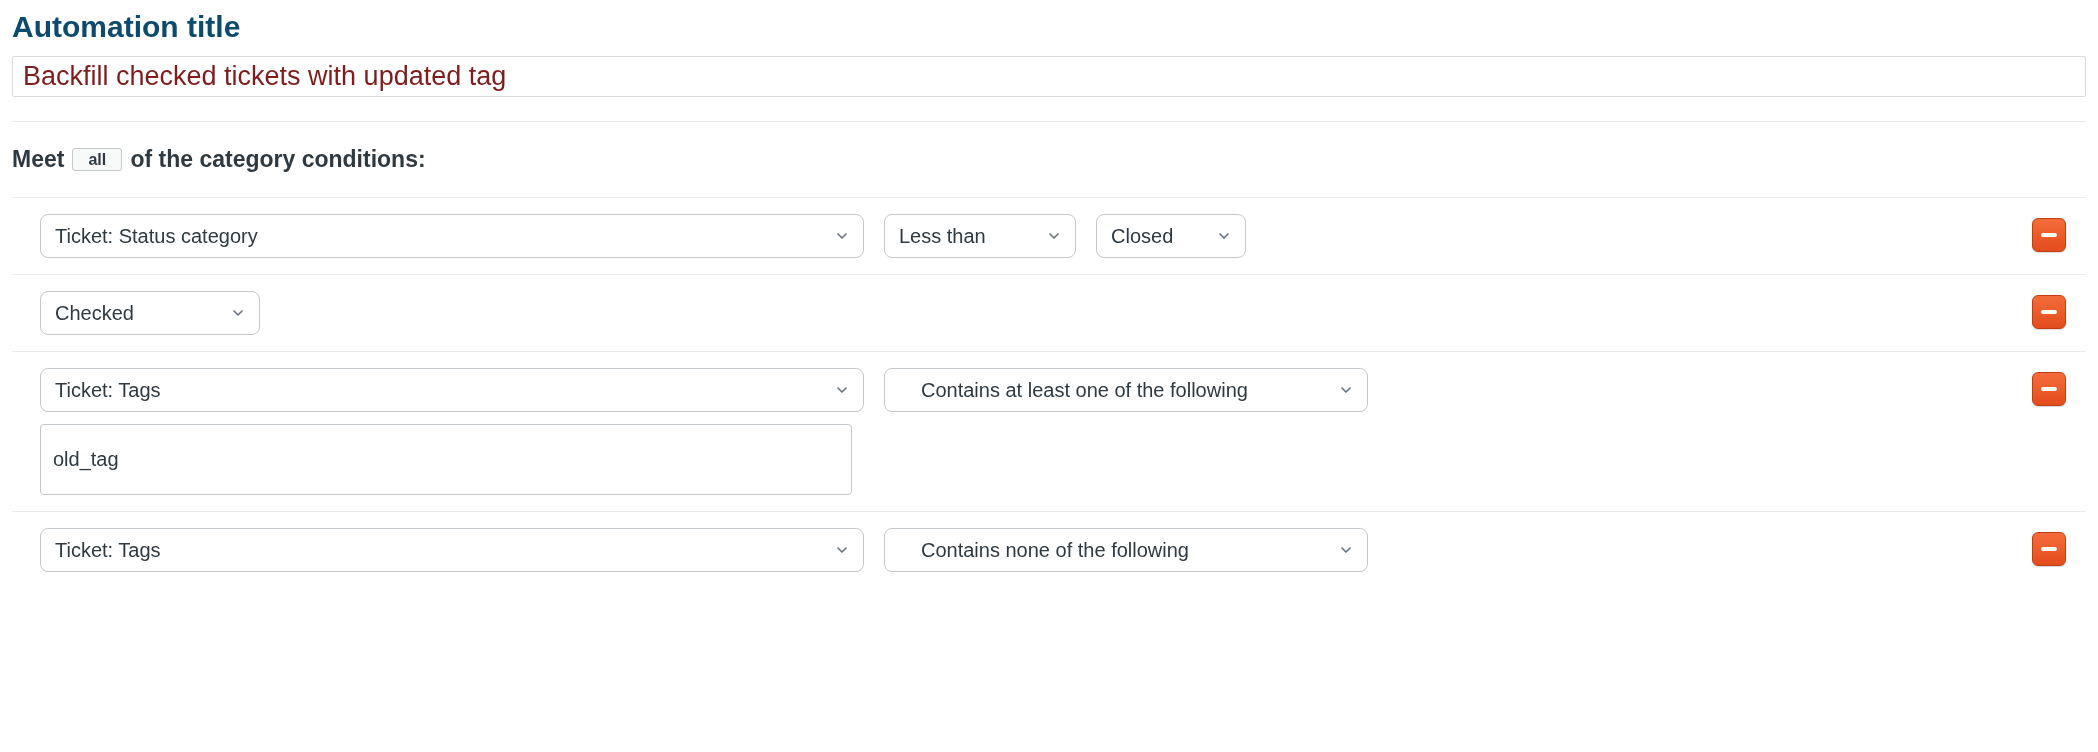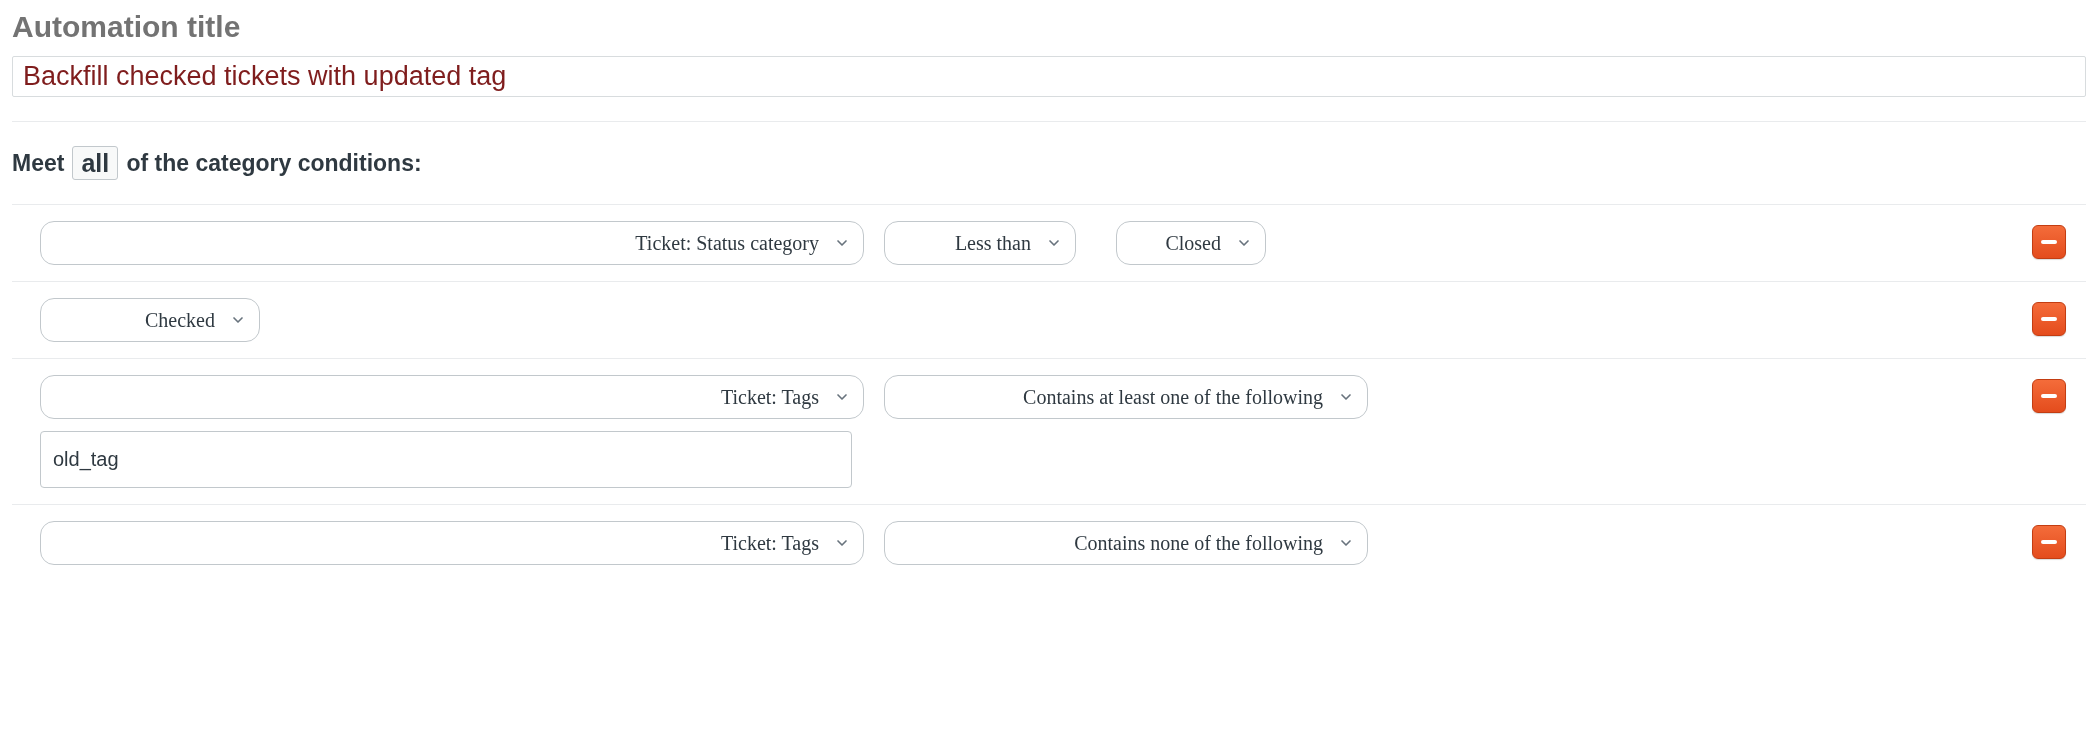--- a/index.html
+++ b/index.html
@@ -10,21 +10,21 @@
   body {
     font-family: -apple-system, BlinkMacSystemFont, "Segoe UI", Helvetica, Arial, sans-serif;
     background: #ffffff;
     color: #2f3941;
     padding: 10px 12px;
     width: 2098px;
   }
   .page-title {
     font-size: 30px;
     font-weight: 700;
-    color: #737373;
+    color: #0c4a6e;
     margin-bottom: 12px;
   }
   .title-input {
     width: 100%;
     font-size: 27px;
     padding: 4px 10px;
     border: 1px solid #d8dcde;
     border-radius: 2px;
     color: #7f1d1d;
     background: #ffffff;
@@ -39,23 +39,23 @@
   .conditions-header {
     display: flex;
     align-items: center;
     gap: 8px;
     font-size: 23px;
     font-weight: 700;
     color: #2f3941;
     margin-bottom: 24px;
   }
   .quantifier-select {
-    font-size: 25px;
+    font-size: 16px;
     font-weight: 700;
-    padding: 2px 8px;
+    padding: 2px 15px;
     border: 1px solid #c2c8cc;
     border-radius: 3px;
     background: #f8f9f9;
     color: #2f3941;
     font-family: inherit;
     appearance: none;
     -webkit-appearance: none;
     cursor: pointer;
   }
   .condition-row {
@@ -78,65 +78,64 @@
   .spacer {
     flex: 1;
   }
   .select {
     position: relative;
     display: inline-flex;
     align-items: center;
   }
   .select-box {
     border: 1px solid #c2c8cc;
-    border-radius: 14px;
+    border-radius: 8px;
     padding: 8px 44px 8px 14px;
     font-size: 20px;
     color: #2f3941;
     background: #ffffff;
     cursor: pointer;
-    font-family: Liberation Serif, serif;
+    font-family: Liberation Sans, sans-serif;
     appearance: none;
     -webkit-appearance: none;
     min-height: 44px;
-    text-align: right;
+    text-align: left;
   }
   .select-field {
     width: 824px;
   }
   .select-op-sm {
     width: 192px;
   }
   .select-op-md {
     width: 220px;
   }
   .select-val-sm {
     width: 150px;
-    margin-left: 20px;
   }
   .select-op-lg {
     width: 484px;
     padding-left: 36px;
   }
   .chevron {
     position: absolute;
     right: 14px;
     top: 50%;
     transform: translateY(-50%);
     pointer-events: none;
   }
   .chevron svg {
     width: 16px;
     height: 16px;
     display: block;
   }
   .tag-input {
     border: 1px solid #c2c8cc;
     border-radius: 4px;
-    padding: 16px 12px;
+    padding: 23px 12px;
     font-size: 20px;
     color: #2f3941;
     background: #ffffff;
     width: 812px;
     font-family: inherit;
     outline: none;
   }
   .delete-btn {
     width: 34px;
     height: 34px;

